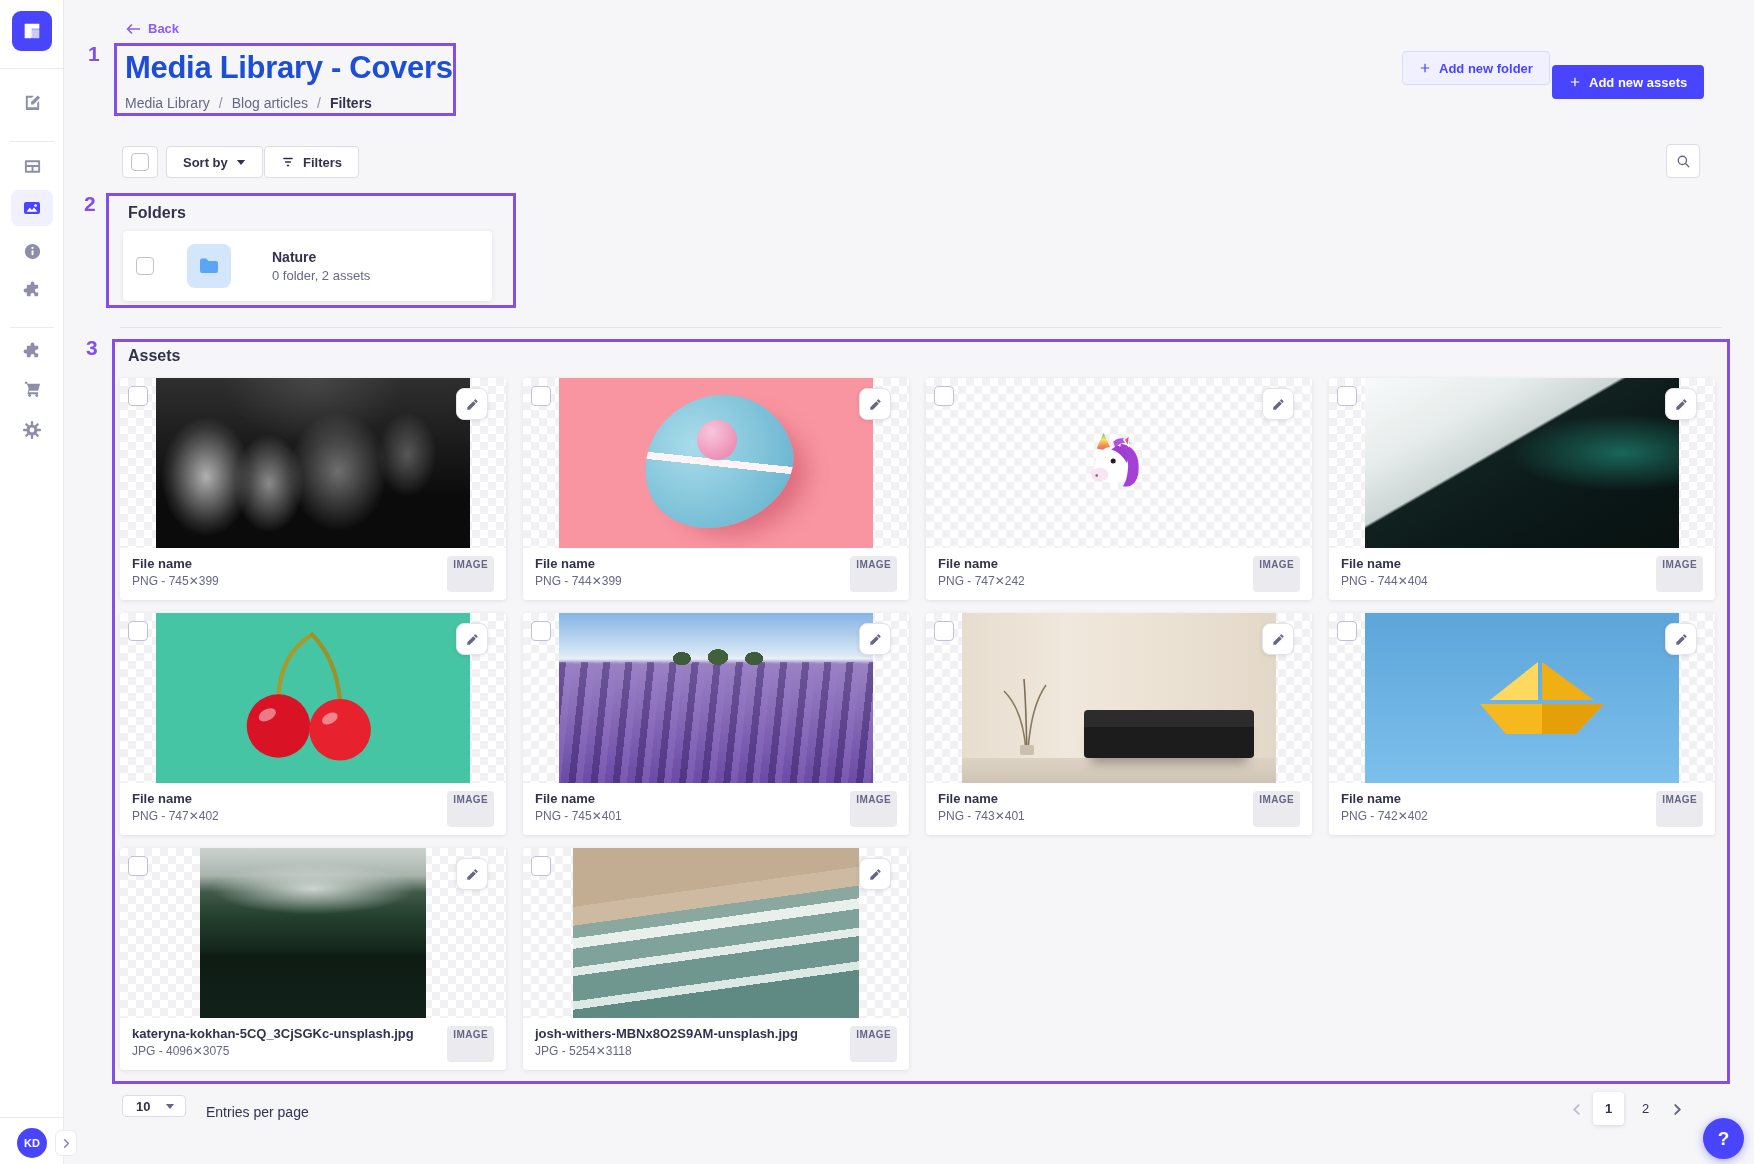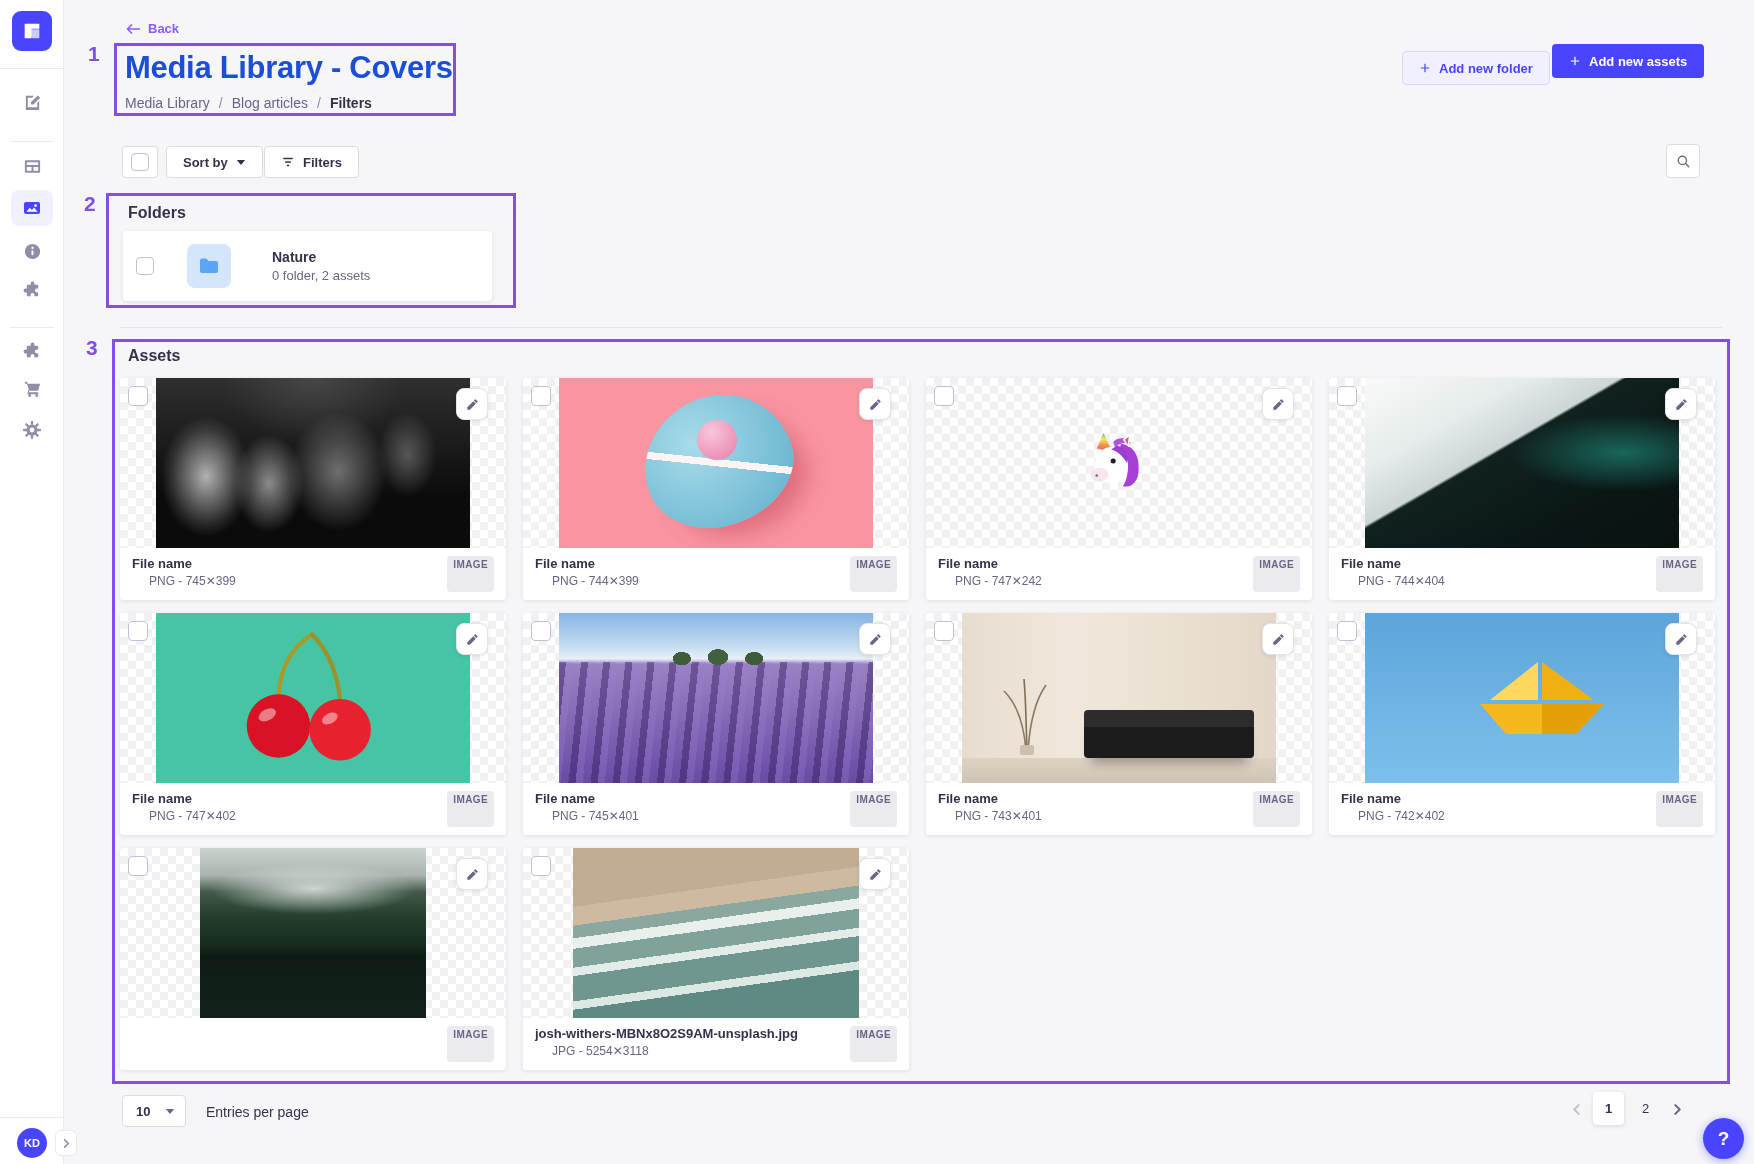--- a/index.html
+++ b/index.html
@@ -28,21 +28,21 @@
 
   
   .back-link { position:absolute; left:125px; top:21px; display:flex; align-items:center; gap:8px; color:#8b5cf6; font-size:13px; font-weight:600; cursor:pointer; }
   .page-title { position:absolute; left:125px; top:50px; font-size:31px; font-weight:700; letter-spacing:-.3px; color:#1d4ed8; }
   .breadcrumb { position:absolute; left:125px; top:95px; font-size:14px; color:#666687; display:flex; align-items:center; }
   .crumb { cursor:pointer; }
   .crumb:not(.current):after { content:"/"; color:#8e8ea9; padding:0 9px; }
   .crumb.current { color:#32324d; font-weight:600; cursor:default; }
   .btn { display:inline-flex; align-items:center; gap:8px; height:34px; padding:0 16px; border-radius:4px; font-size:13px; font-weight:600; cursor:pointer; border:1px solid transparent; }
   .btn-secondary { position:absolute; left:1402px; top:51px; background:#f0f0ff; border-color:#d9d8ff; color:#4945ff; }
-  .btn-primary { position:absolute; left:1552px; top:44px; background:#4945ff; color:#fff; }
+  .btn-primary { position:absolute; left:1552px; top:65px; background:#4945ff; color:#fff; }
 
   
   .chk-frame { position:absolute; left:122px; top:146px; width:36px; height:32px; background:#fff; border:1px solid #dcdce4; border-radius:4px; display:flex; align-items:center; justify-content:center; cursor:pointer; }
   .checkbox { width:18px; height:18px; background:#fff; border:1px solid #c0c0cf; border-radius:4px; cursor:pointer; }
   .btn-white { background:#fff; border-color:#dcdce4; color:#32324d; height:32px; }
   .btn-sort { position:absolute; left:166px; top:146px; }
   .btn-filters { position:absolute; left:264px; top:146px; }
   .btn-search { position:absolute; left:1666px; top:144px; width:34px; height:34px; padding:0; justify-content:center; color:#666687; }
 
   
@@ -62,21 +62,21 @@
   .asset-card { width:386px; height:222px; background:#fff; border-radius:4px; box-shadow:0 1px 4px rgba(33,33,52,.1); position:relative; overflow:hidden; cursor:pointer; }
   .card-media { height:170px; position:relative; display:flex; align-items:center; justify-content:center;
     background-color:#fff;
     background-image:linear-gradient(45deg,#f1f1f4 25%,transparent 25%,transparent 75%,#f1f1f4 75%),
                      linear-gradient(45deg,#f1f1f4 25%,transparent 25%,transparent 75%,#f1f1f4 75%);
     background-position:0 0,8px 8px; background-size:16px 16px; }
   .card-check { position:absolute; left:8px; top:8px; width:20px; height:20px; background:#fff; border:1px solid #c0c0d8; border-radius:4px; z-index:3; cursor:pointer; }
   .card-edit { position:absolute; right:18px; top:10px; width:32px; height:32px; background:#fff; border:1px solid #e3e3ea; border-radius:8px; box-shadow:0 1px 4px rgba(33,33,52,.1); display:flex; align-items:center; justify-content:center; color:#666687; z-index:3; cursor:pointer; }
   .card-footer { height:52px; background:#fff; display:flex; padding:8px 12px; position:relative; }
   .f-name { font-size:13px; font-weight:700; color:#32324d; white-space:nowrap; }
-  .f-meta { font-size:12px; color:#666687; margin-top:3px;margin-left:17px; }
+  .f-meta { font-size:12px; color:#666687; margin-top:3px; }
   .badge { margin-left:auto; background:#eaeaef; color:#666687; font-size:10px; font-weight:700; letter-spacing:.4px; padding:3px 6px; border-radius:4px; }
 
   .thumb { height:170px; position:relative; overflow:hidden; }
   .w314 { width:314px; } .w226 { width:226px; } .w286 { width:286px; }
 
   
   .t-band { background:
       radial-gradient(60px 80px at 16% 58%, rgba(205,205,205,.85), rgba(120,120,120,.25) 60%, transparent 75%),
       radial-gradient(50px 70px at 36% 62%, rgba(170,170,170,.8), transparent 70%),
       radial-gradient(70px 85px at 58% 55%, rgba(150,150,150,.7), transparent 70%),
@@ -114,21 +114,21 @@
       radial-gradient(60% 34px at 50% 24%, rgba(226,232,229,.85), transparent 75%),
       linear-gradient(180deg,#ccd2ce 0%,#aab5ae 16%,#42594a 26%,#24402f 40%,#16291d 58%,#0d1b13 64%,#12221a 100%); }
   .t-beach { background:linear-gradient(172deg,
       #c3ad92 0%,#c3ad92 28%,#cdbaa0 28%,#cdbaa0 37%,
       #8aa89f 37%,#8aa89f 43%,#e9efeb 43%,#e9efeb 48%,
       #7fa29b 48%,#7fa29b 57%,#e3ece8 57%,#e3ece8 61%,
       #6f968f 61%,#6f968f 73%,#dce8e4 73%,#dce8e4 77%,
       #5f8a84 77%,#5f8a84 100%); }
 
   
-  .pagesize { position:absolute; left:122px; top:1095px; width:64px; height:32px; background:#fff; border:1px solid #dcdce4; border-radius:4px; display:flex; align-items:center; padding:0 10px 0 13px; font-size:13px; font-weight:600; color:#32324d; cursor:pointer; }
+  .pagesize { position:absolute; left:122px; top:1095px; width:64px; height:22px; background:#fff; border:1px solid #dcdce4; border-radius:4px; display:flex; align-items:center; padding:0 10px 0 13px; font-size:13px; font-weight:600; color:#32324d; cursor:pointer; }
   .pagesize .caret { margin-left:auto; }
   .entries-label { position:absolute; left:206px; top:1104px; font-size:14px; color:#32324d; }
   .pag-prev { position:absolute; left:1567px; top:1100px; color:#c0c0cf; cursor:pointer; padding:4px; }
   .pag-page1 { position:absolute; left:1593px; top:1092px; width:31px; height:33px; background:#fff; border-radius:4px; box-shadow:0 1px 4px rgba(33,33,52,.15); display:flex; align-items:center; justify-content:center; font-size:13px; font-weight:700; color:#32324d; cursor:pointer; }
   .pag-page2 { position:absolute; left:1630px; top:1092px; width:31px; height:33px; display:flex; align-items:center; justify-content:center; font-size:13px; color:#32324d; cursor:pointer; }
   .pag-next { position:absolute; left:1668px; top:1100px; color:#666687; cursor:pointer; padding:4px; }
   .help-btn { position:absolute; left:1703px; top:1118px; width:41px; height:41px; border-radius:50%; background:#4945ff; color:#fff; font-size:19px; font-weight:700; display:flex; align-items:center; justify-content:center; box-shadow:0 2px 10px rgba(73,69,255,.45); cursor:pointer; z-index:6; }
 </style>
 </head>
 <body>
@@ -489,20 +489,24 @@
     <div class="card-media">
       <span class="card-check"></span>
       <button class="card-edit">
         <svg width="13" height="13" viewBox="0 0 20 20">
             <path fill="currentColor" d="M2 14.2V18h3.8l9.3-9.3-3.8-3.8L2 14.2zM17.7 6.3a1 1 0 0 0 0-1.4l-2.6-2.6a1 1 0 0 0-1.4 0l-1.7 1.7 3.8 3.8 1.9-1.5z"></path>
           </svg>
       </button>
       <div class="thumb w226 t-forest"></div>
     </div>
     <div class="card-footer">
+      <span>
+          <div class="f-name">kateryna-kokhan-5CQ_3CjSGKc-unsplash.jpg</div>
+      <div class="f-meta">JPG - 4096✕3075</div>
+        </span>
       <span class="badge">IMAGE</span>
     </div>
   </div>
 
   <div class="asset-card">
     <div class="card-media">
       <span class="card-check"></span>
       <button class="card-edit">
         <svg width="13" height="13" viewBox="0 0 20 20">
             <path fill="currentColor" d="M2 14.2V18h3.8l9.3-9.3-3.8-3.8L2 14.2zM17.7 6.3a1 1 0 0 0 0-1.4l-2.6-2.6a1 1 0 0 0-1.4 0l-1.7 1.7 3.8 3.8 1.9-1.5z"></path>

